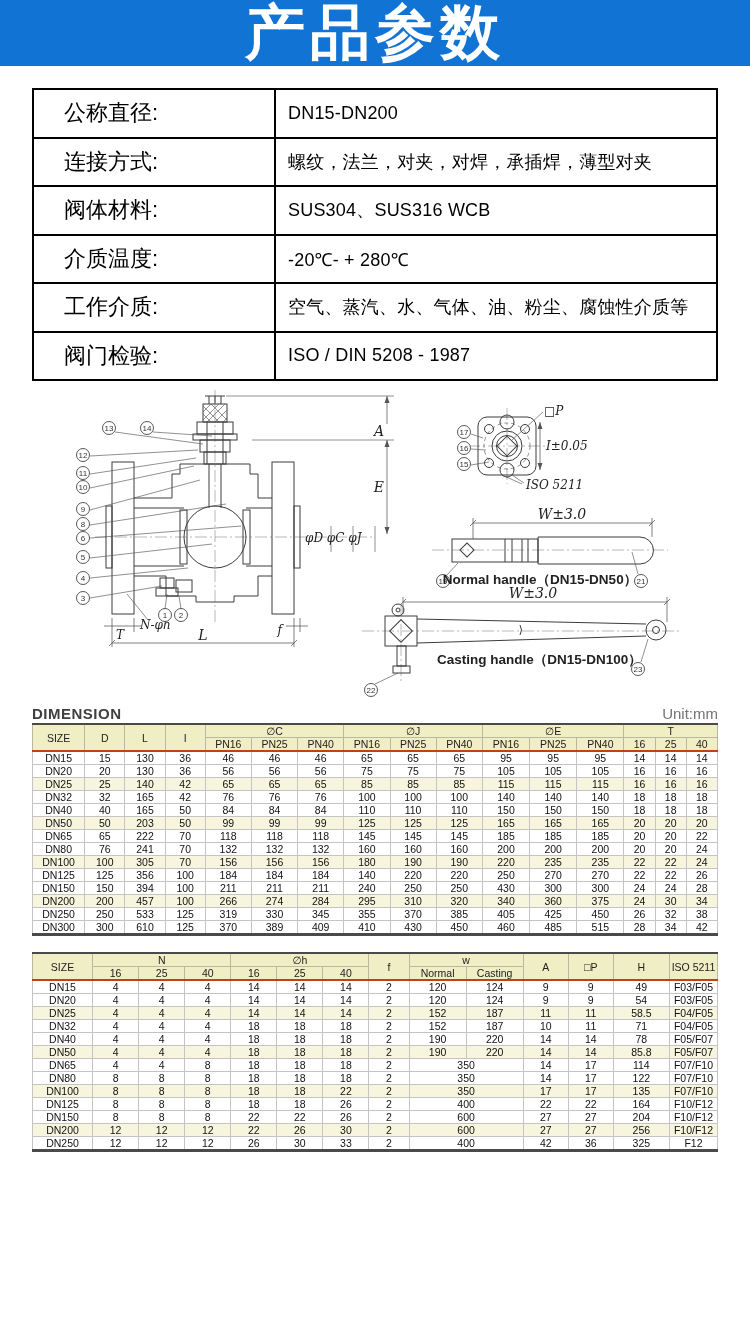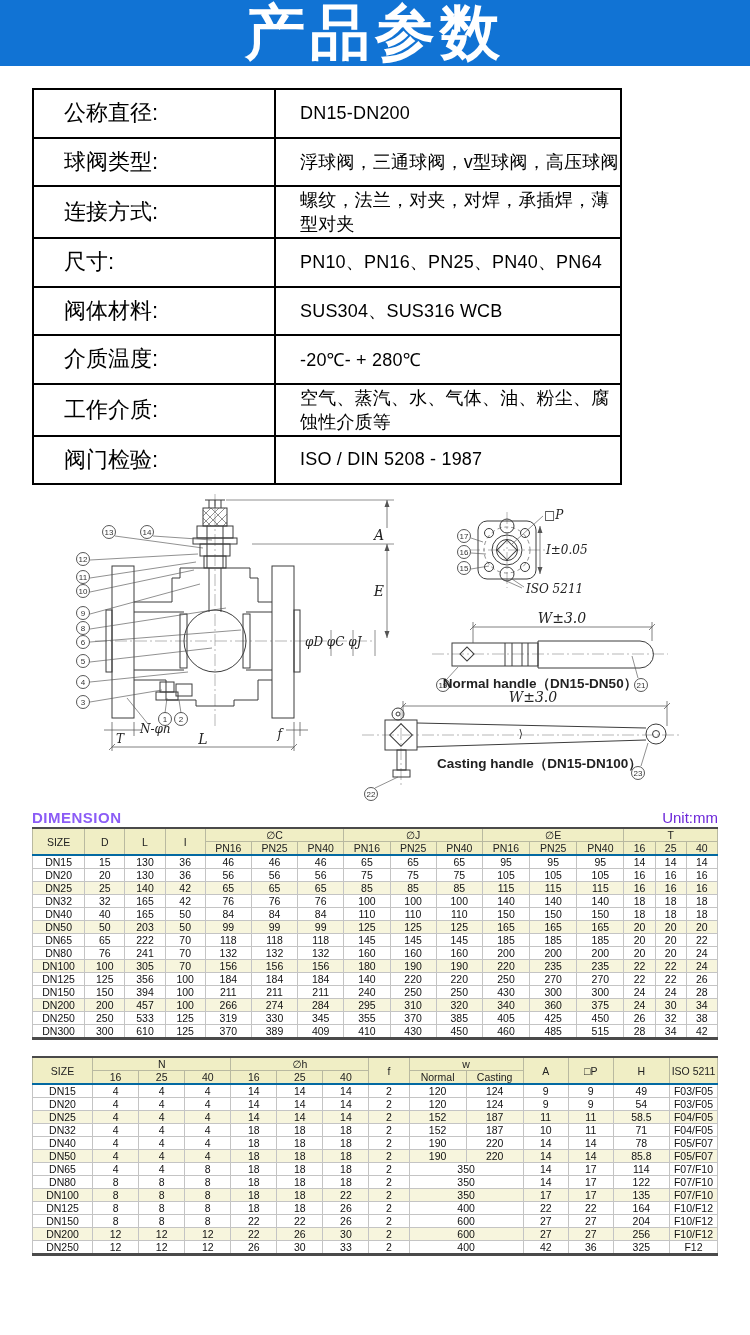--- a/index.html
+++ b/index.html
@@ -3,75 +3,67 @@
 <meta charset="utf-8">
 <style>
   html,body { margin:0; padding:0; }
   body { width:750px; background:#fff; color:#000; font-family:"Liberation Sans",sans-serif; }
 
   
   .banner { height:66px; background:#1173d4; display:flex; align-items:center; justify-content:center; }
   .banner h1 { margin:0; color:#fff; font-size:60px; font-weight:bold; letter-spacing:5px; font-family:"Liberation Sans",sans-serif; }
 
   
-  .spec-table { width:590px; margin:22px 32px 0 32px; border-collapse:collapse; table-layout:fixed; }
+  .spec-table { width:686px; margin:22px 32px 0 32px; border-collapse:collapse; table-layout:fixed; }
   .spec-table td { border:2px solid #000; height:44.5px; vertical-align:middle; }
   .spec-label { width:209px; font-size:22px; padding-left:30px; }
-  .spec-value { font-size:18px; padding-left:24px; letter-spacing:.2px;border-radius:13px; }
+  .spec-value { font-size:18px; padding-left:12px; letter-spacing:.2px;border-radius:13px; }
 
   
   .drawing-wrap { width:750px; height:322px; }
   svg text { fill:#222; }
   .st { stroke:#3c3c3c; stroke-width:1; fill:none; }
   .thin { stroke:#555; stroke-width:.65; fill:none; }
   .cl { stroke:#888; stroke-width:.6; fill:none; stroke-dasharray:12 3 2 3; }
   .dim { stroke:#555; stroke-width:.75; fill:none; }
   .arr { fill:#555; stroke:none; }
   .dlab { font:italic 14px "DejaVu Serif",serif; }
   .dlab-s { font:italic 12px "DejaVu Serif",serif; }
   .hlab { font:bold 13.5px "Liberation Sans",sans-serif; }
   .co circle { stroke:#444; stroke-width:.9; fill:#fff; }
   .co text { font:8px "Liberation Sans",sans-serif; fill:#333; text-anchor:middle; }
 
   
   .dim-head { display:flex; justify-content:space-between; align-items:flex-end; margin:2px 32px 1px 32px; }
-  .dim-title { font-size:15px; font-weight:bold; color:#8b5cf6; letter-spacing:.5px; }
-  .dim-unit { font-size:15px; color:#6d28d9; }
+  .dim-title { font-size:15px; font-weight:bold; color:#404040; letter-spacing:.5px; }
+  .dim-unit { font-size:15px; color:#737373; }
   .dtable { border-collapse:collapse; width:686px; margin:0 32px; table-layout:fixed;
             border-top:2px solid #4a4a4a; border-bottom:3px solid #4a4a4a; font-size:10.5px; }
-  .dtable thead { border-bottom:2px solid #0369a1; }
+  .dtable thead { border-bottom:2px solid #c2410c; }
   .dtable th { background:#f0eec5; font-weight:normal; color:#222; border:1px solid #b9b9a0; padding:0; height:11px; }
   .dtable td { border:1px solid #c4c4c4; text-align:center; color:#111; padding:0; height:10.5px; }
   .dtable tr.shaded td { background:#f7f5dd; }
   .t2 { margin-top:16px; }
 </style>
 </head>
 <body>
 
 <div class="banner">
   <h1>产品参数</h1>
 </div>
 
 <table class="spec-table">
   <tbody>
     <tr>
         <td class="spec-label">公称直径:</td>
         <td class="spec-value">DN15-DN200</td>
       </tr>
     <tr>
-        <td class="spec-label">球阀类型:</td>
-        <td class="spec-value">浮球阀，三通球阀，v型球阀，高压球阀</td>
-      </tr>
-    <tr>
         <td class="spec-label">连接方式:</td>
         <td class="spec-value">螺纹，法兰，对夹，对焊，承插焊，薄型对夹</td>
-      </tr>
-    <tr>
-        <td class="spec-label">尺寸:</td>
-        <td class="spec-value">PN10、PN16、PN25、PN40、PN64</td>
       </tr>
     <tr>
         <td class="spec-label">阀体材料:</td>
         <td class="spec-value">SUS304、SUS316 WCB</td>
       </tr>
     <tr>
         <td class="spec-label">介质温度:</td>
         <td class="spec-value">-20℃- + 280℃</td>
       </tr>
     <tr>

